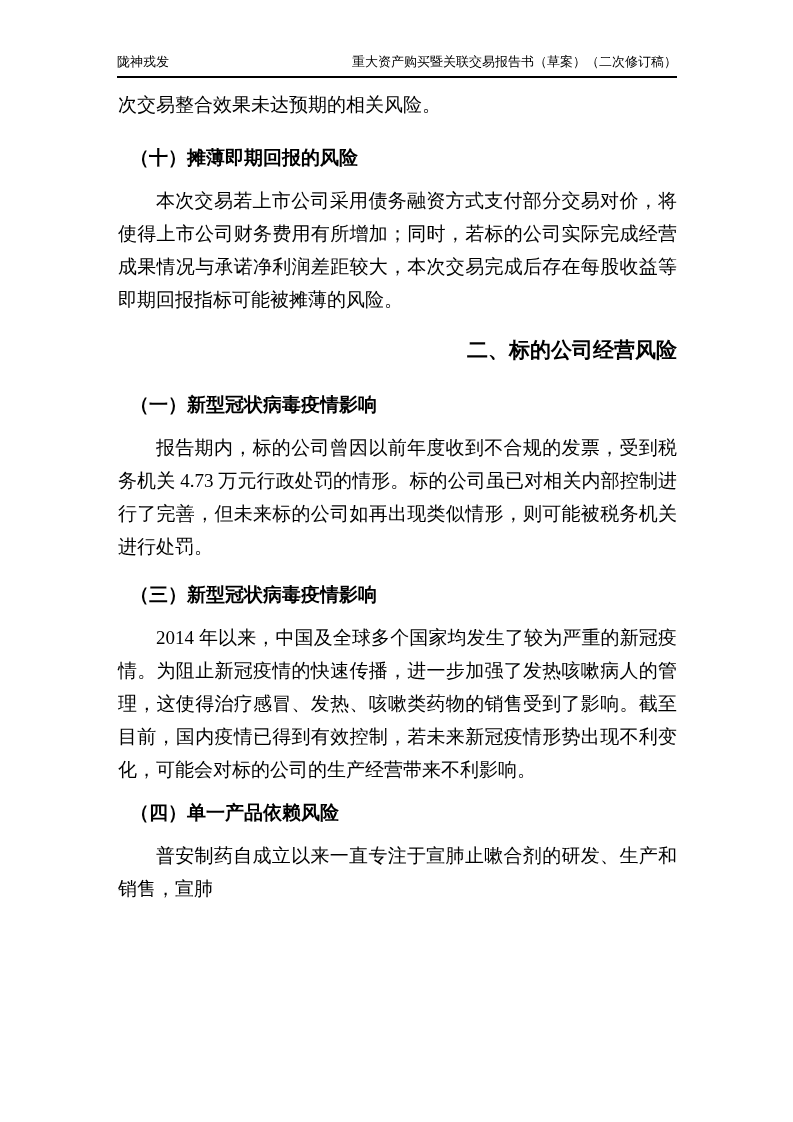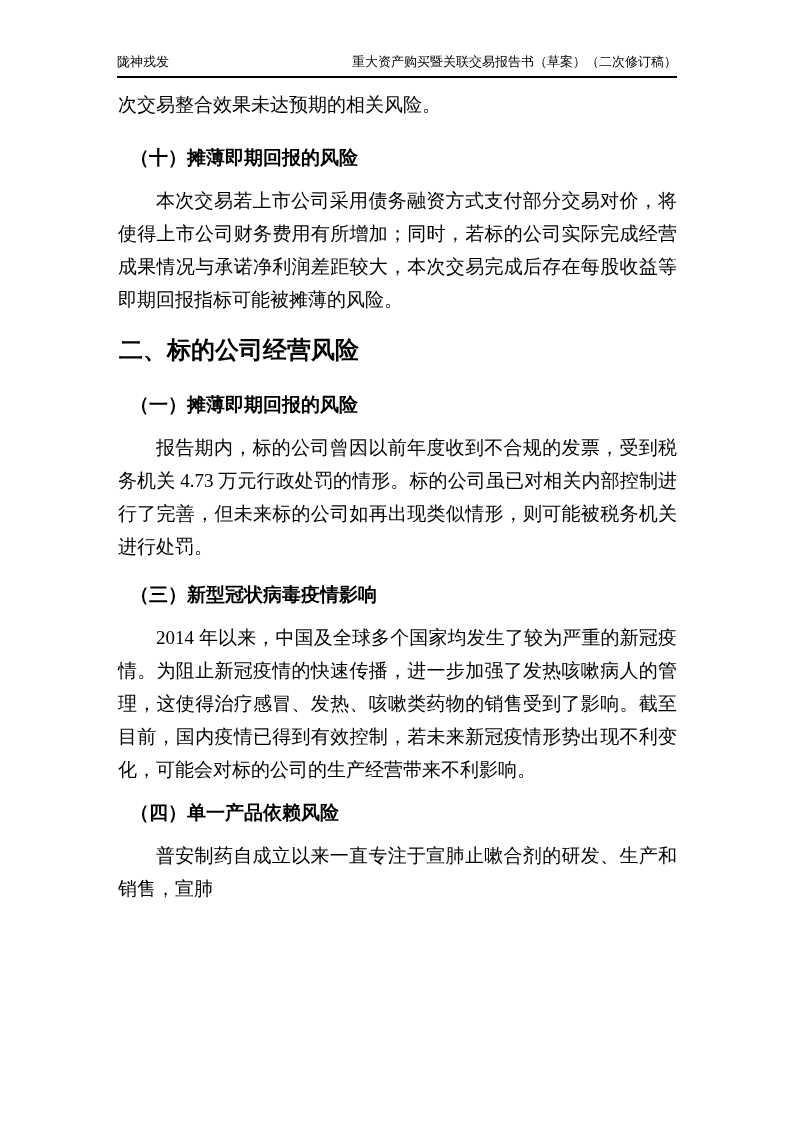--- a/index.html
+++ b/index.html
@@ -56,26 +56,26 @@
   }
   .heading-2 {
     margin: 12px;
     font-family: "Liberation Sans", "DejaVu Sans", sans-serif;
     font-weight: 700;
     font-size: 19px;
     line-height: 28px;
     text-align: left;
   }
   .heading-1 {
-    margin: 18px 0 0 1px;
+    margin: 18px 0 0 12px;
     font-family: "Liberation Sans", "DejaVu Sans", sans-serif;
     font-weight: 700;
-    font-size: 24px;
+    font-size: 21px;
     line-height: 32px;
-    text-align: left;
+    text-align: right;
   }
   .h2-s10 { margin-top: 23px; }
   .p-s10  { }
   .h2-s1  { margin-top: 25px; }
   .p-s1   { margin-top: 11px; }
   .h2-s2  { margin-top: 15px; }
   .h2-s3  { margin-top: 18px; }
   .h2-s4  { margin-top: 13px; }
   
   .page-number {
@@ -100,21 +100,21 @@
   <main class="doc-body">
 
     <p class="body-text no-indent">次交易整合效果未达预期的相关风险。</p>
 
     <h3 class="heading-2 h2-s10">（十）摊薄即期回报的风险</h3>
 
     <p class="body-text p-s10">本次交易若上市公司采用债务融资方式支付部分交易对价，将使得上市公司财务费用有所增加；同时，若标的公司实际完成经营成果情况与承诺净利润差距较大，本次交易完成后存在每股收益等即期回报指标可能被摊薄的风险。</p>
 
     <h2 class="heading-1">二、标的公司经营风险</h2>
 
-    <h3 class="heading-2 h2-s1">（一）摊薄即期回报的风险</h3>
+    <h3 class="heading-2 h2-s1">（一）新型冠状病毒疫情影响</h3>
 
 
 
     <p class="body-text">报告期内，标的公司曾因以前年度收到不合规的发票，受到税务机关 4.73 万元行政处罚的情形。标的公司虽已对相关内部控制进行了完善，但未来标的公司如再出现类似情形，则可能被税务机关进行处罚。</p>
 
     <h3 class="heading-2 h2-s3">（三）新型冠状病毒疫情影响</h3>
 
     <p class="body-text">2014 年以来，中国及全球多个国家均发生了较为严重的新冠疫情。为阻止新冠疫情的快速传播，进一步加强了发热咳嗽病人的管理，这使得治疗感冒、发热、咳嗽类药物的销售受到了影响。截至目前，国内疫情已得到有效控制，若未来新冠疫情形势出现不利变化，可能会对标的公司的生产经营带来不利影响。</p>
 
     <h3 class="heading-2 h2-s4">（四）单一产品依赖风险</h3>

